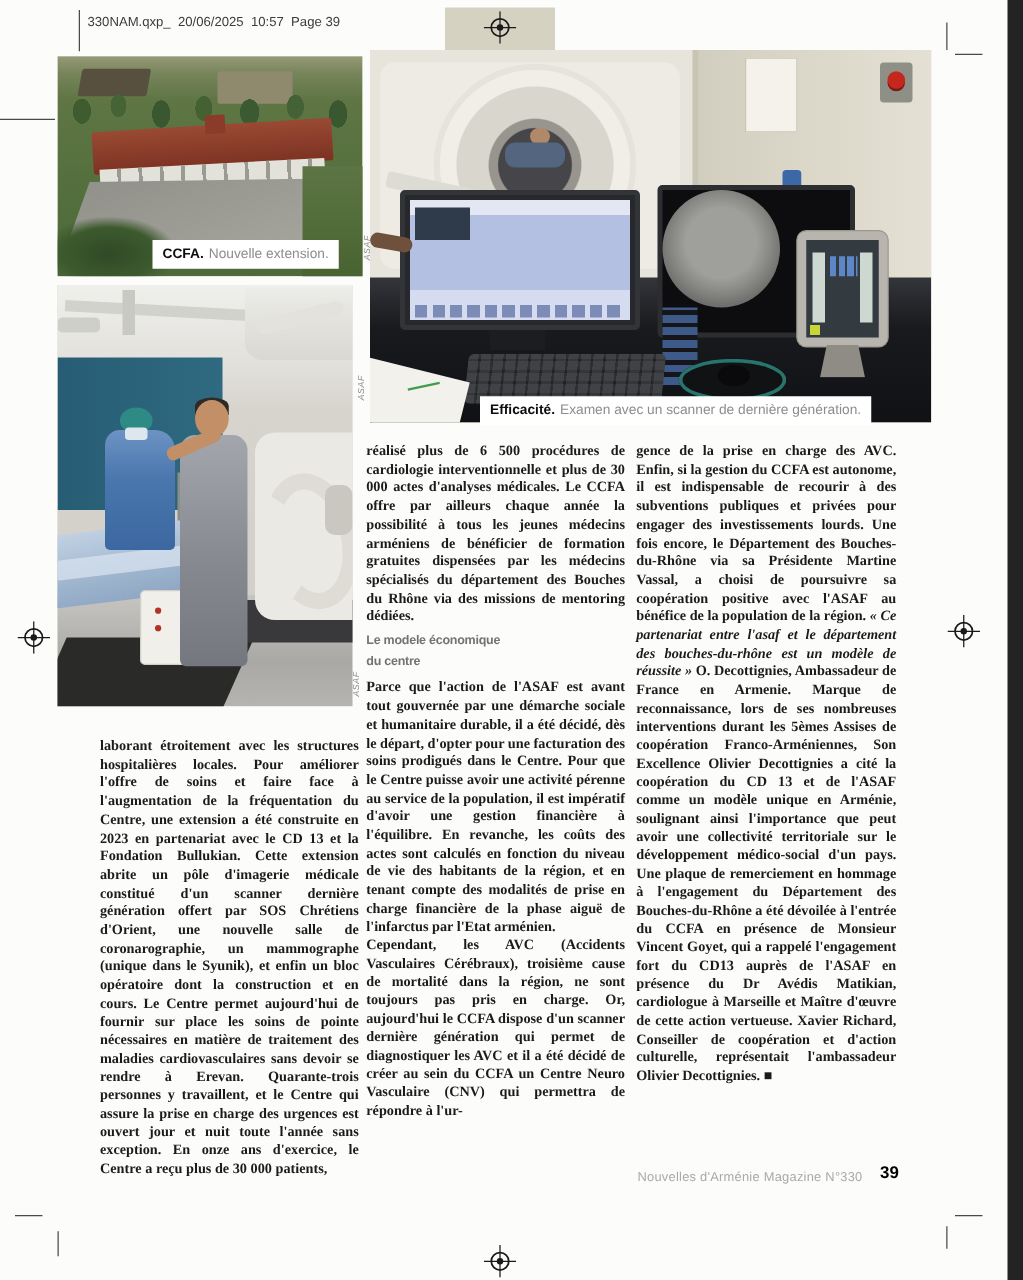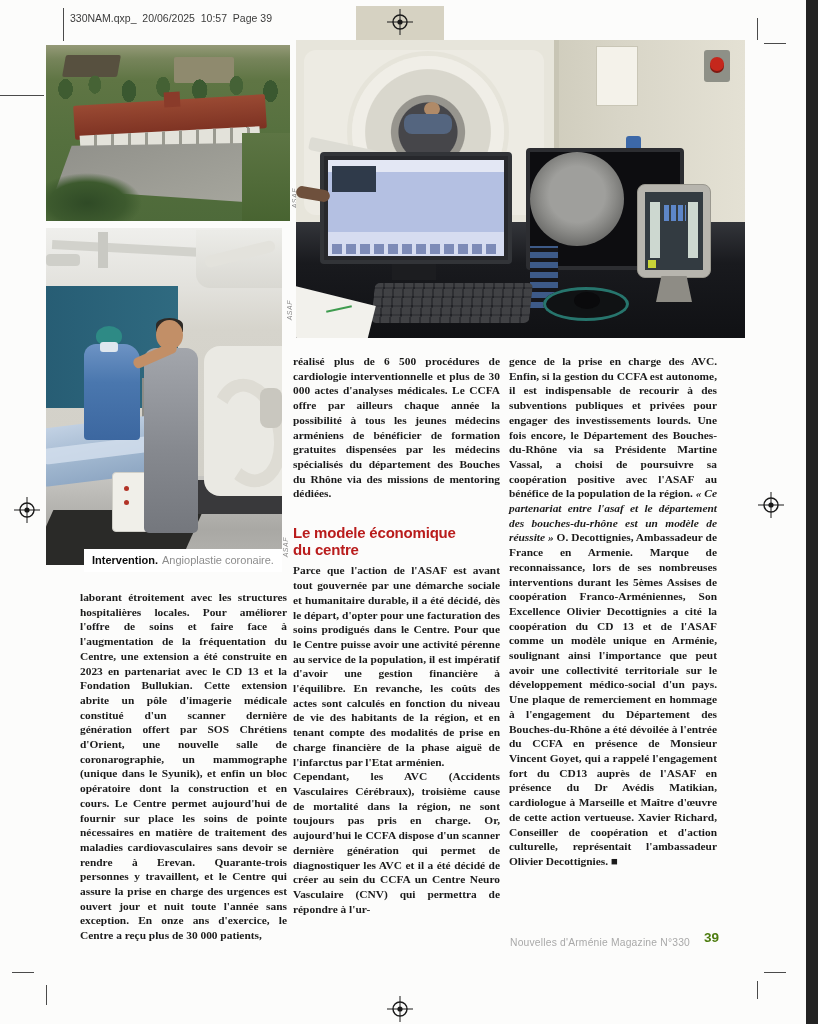--- a/index.html
+++ b/index.html
@@ -114,28 +114,28 @@
   .caption b { color:#0d0d0d; font-weight:700; margin-right:4px; }
   .credit { position:absolute; writing-mode:vertical-rl; transform:rotate(180deg); font-size:7px; color:#8a8a8a; letter-spacing:.5px; font-style:italic; }
 
   
   .bodytext { position:absolute; text-align:justify; font-family:"Liberation Serif", serif;
     font-size:11.4px; line-height:14.7px; color:#1b1b1b; hyphens:auto; -webkit-hyphens:auto; }
   .bodytext p { margin:0;font-weight:bold; }
   #col1 { left:80px; top:590px; width:207px; }
   #col2 { left:293px; top:354px; width:207px; }
   #col3 { left:509px; top:354px; width:208px; }
-  .sechead { font-family:"Liberation Sans", sans-serif; font-weight:700; font-size:15px; line-height:17.2px;
-    letter-spacing:-.2px; color:#b91c1c; white-space:pre-line; margin:23px 0 5px; }
+  .sechead { font-family:"Liberation Sans", sans-serif; font-weight:700; font-size:10px; line-height:17.2px;
+    letter-spacing:-.2px; color:#737373; white-space:pre-line; margin:3px 0 5px; }
   .quote { font-style:italic; }
   .signature { margin-top:13px; text-align:right; font-style:italic; font-weight:700; font-size:12px; line-height:15px; color:#222; }
 
   
   .footer-mag { position:absolute; left:510px; top:937px; font-size:10.3px; color:#a9a9a9; letter-spacing:.2px; }
-  .footer-page { position:absolute; left:704px; top:930px; font-size:13.5px; font-weight:700; color:#4d7c0f; }
+  .footer-page { position:absolute; left:704px; top:930px; font-size:13.5px; font-weight:700; color:#000000; }
 </style>
 </head>
 <body>
 
 <div class="page">
 
   <div class="crop" style="left:63px; top:8px; width:1px; height:33px;"></div>
   <div class="print-header">330NAM.qxp_  20/06/2025  10:57  Page 39</div>
 
   <div class="crop" style="left:0; top:95px; width:44px; height:1px;"></div>
@@ -152,20 +152,23 @@
     <div class="p1-base"></div>
     <div class="p1-house"></div>
     <div class="p1-bldg2"></div>
     <div class="p1-trees"></div>
     <div class="p1-roof"></div>
     <div class="p1-gable"></div>
     <div class="p1-wall"></div>
     <div class="p1-yard"></div>
     <div class="p1-bush"></div>
     <div class="p1-green-right"></div>
+  </div>
+  <div class="caption" style="left:122px; top:192px;">
+    <b>CCFA.</b><span>Nouvelle extension.</span>
   </div>
   <div class="credit" style="left:291px; top:188px;">ASAF</div>
 
   <div class="photo" id="photo2">
     <div class="p2-base"></div>
     <div class="p2-window"></div>
     <div class="p2-machine"></div>
     <div class="p2-gantry"></div>
     <div class="p2-phead"></div>
     <div class="p2-patient"></div>
@@ -188,20 +191,23 @@
       <div class="p2-touchdot"></div>
     </div>
     <div class="p2-touchstand"></div>
     <div class="p2-keyboard"></div>
     <div class="p2-mousepad"></div>
     <div class="p2-mouse"></div>
     <div class="p2-paper"></div>
     <div class="p2-pen"></div>
     <div class="p2-hand"></div>
   </div>
+  <div class="caption" style="left:384px; top:317px;">
+    <b>Efficacité.</b><span>Examen avec un scanner de dernière génération.</span>
+  </div>
   <div class="credit" style="left:286px; top:300px;">ASAF</div>
 
   <div class="photo" id="photo3">
     <div class="p3-base"></div>
     <div class="p3-ceilarm"></div>
     <div class="p3-ceilpost"></div>
     <div class="p3-lamp"></div>
     <div class="p3-armcluster"></div>
     <div class="p3-tube"></div>
     <div class="p3-wallteal"></div>
@@ -218,23 +224,20 @@
     <div class="p3-reddot" style="position:absolute; left:78px; top:258px;"></div>
     <div class="p3-reddot" style="position:absolute; left:78px; top:272px;"></div>
     <div class="p3-person1"></div>
     <div class="p3-cap1"></div>
     <div class="p3-mask1"></div>
     <div class="p3-person2"></div>
     <div class="p3-hair2"></div>
     <div class="p3-head2"></div>
     <div class="p3-arm2"></div>
   </div>
-  <div class="caption" style="left:84px; top:549px;">
-    <b>Intervention.</b><span>Angioplastie coronaire.</span>
-  </div>
   <div class="credit" style="left:282px; top:537px;">ASAF</div>
 
   <div class="bodytext" id="col1">
     <p>laborant étroitement avec les structures hospitalières locales. Pour améliorer l'offre de soins et faire face à l'augmentation de la fréquentation du Centre, une extension a été construite en 2023 en partenariat avec le CD 13 et la Fondation Bullukian. Cette extension abrite un pôle d'imagerie médicale constitué d'un scanner dernière génération offert par SOS Chrétiens d'Orient, une nouvelle salle de coronarographie, un mammographe (unique dans le Syunik), et enfin un bloc opératoire dont la construction et en cours. Le Centre permet aujourd'hui de fournir sur place les soins de pointe nécessaires en matière de traitement des maladies cardiovasculaires sans devoir se rendre à Erevan. Quarante-trois personnes y travaillent, et le Centre qui assure la prise en charge des urgences est ouvert jour et nuit toute l'année sans exception. En onze ans d'exercice, le Centre a reçu plus de 30 000 patients,</p>
   </div>
 
   <div class="bodytext" id="col2">
     <p>réalisé plus de 6 500 procédures de cardiologie interventionnelle et plus de 30 000 actes d'analyses médicales. Le CCFA offre par ailleurs chaque année la possibilité à tous les jeunes médecins arméniens de bénéficier de formation gratuites dispensées par les médecins spécialisés du département des Bouches du Rhône via des missions de mentoring dédiées.</p>
     <h3 class="sechead">Le modele économique
 du centre</h3>

